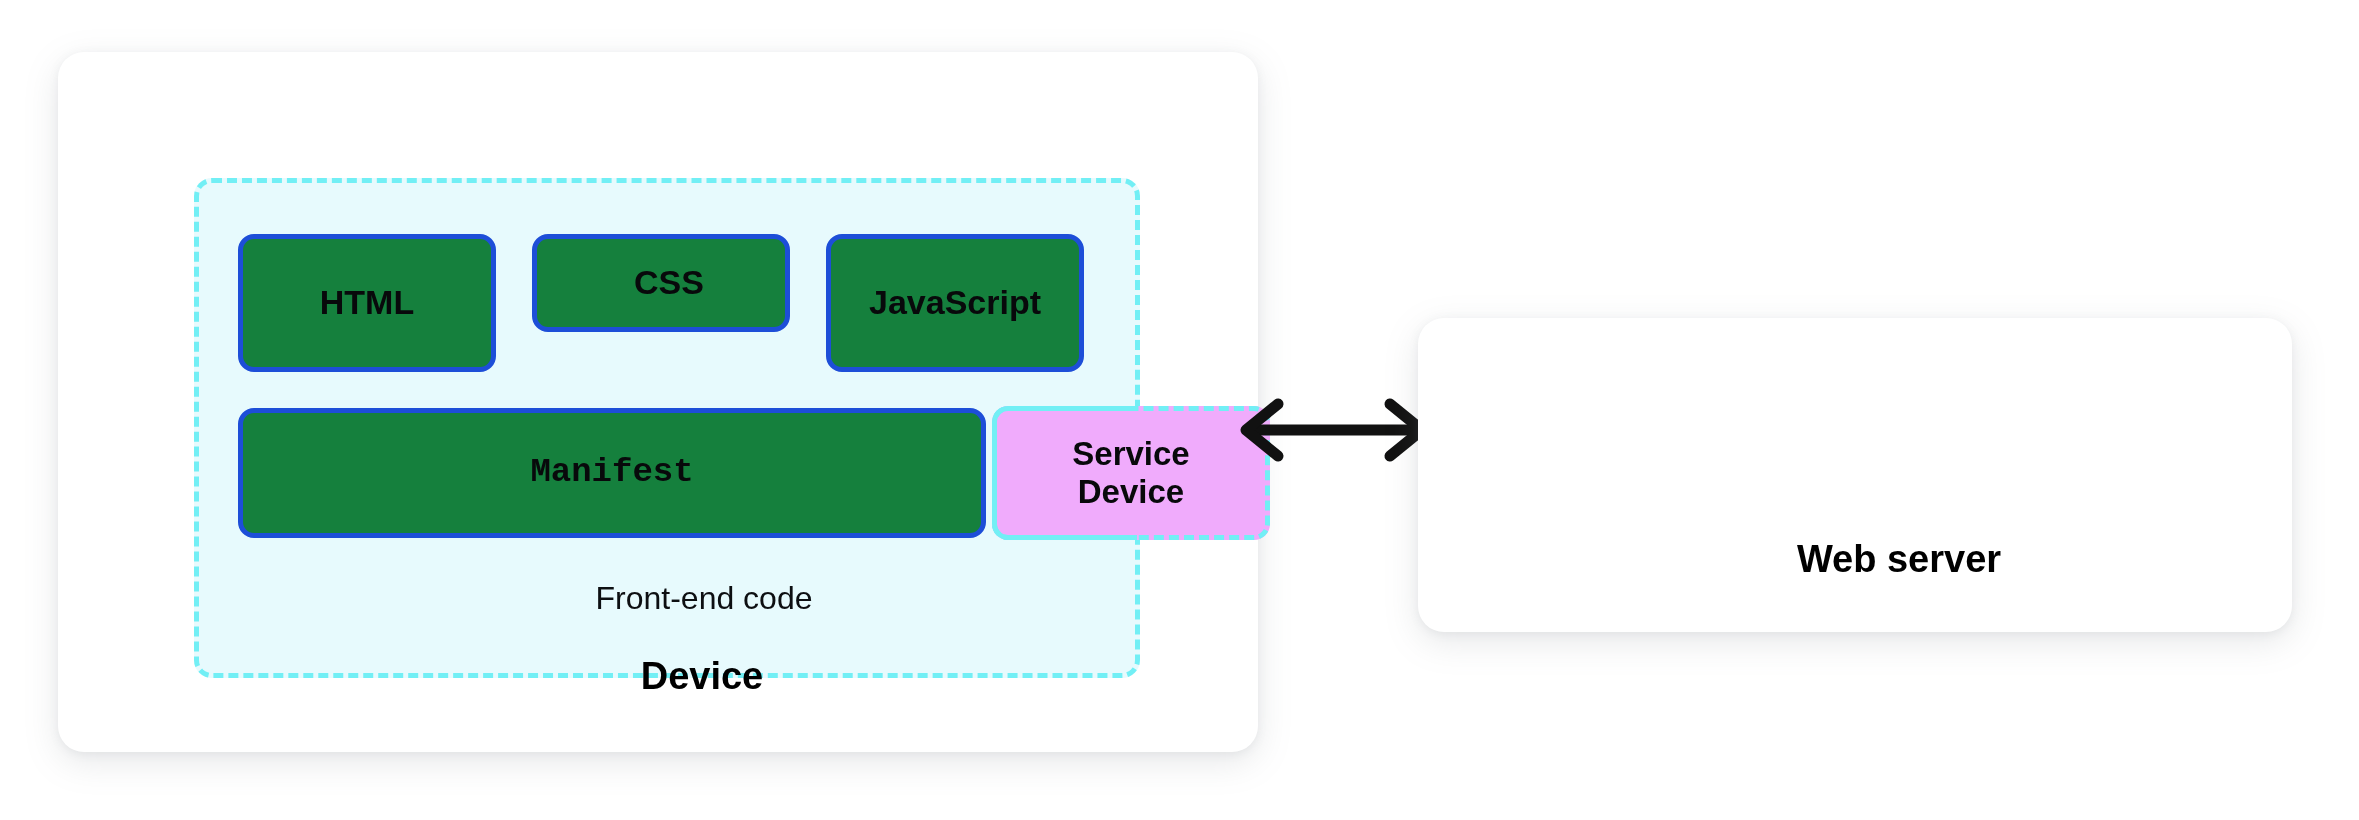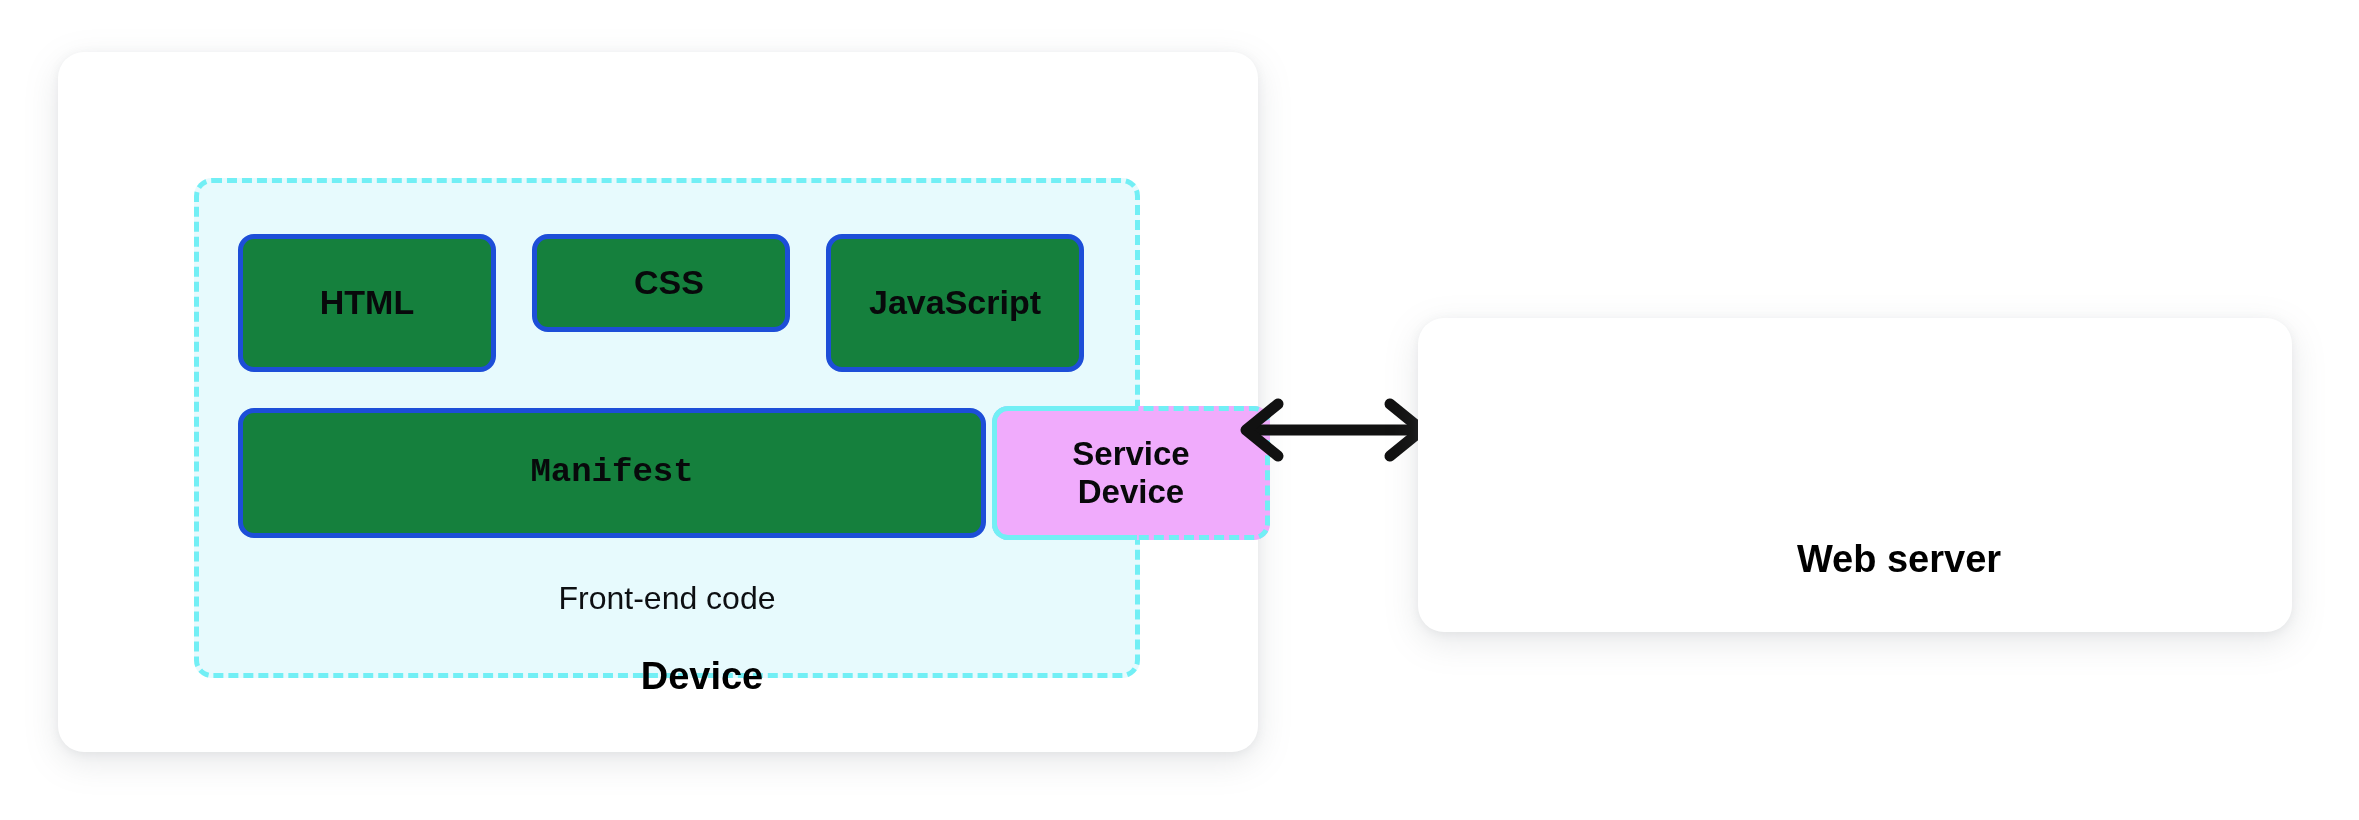--- a/index.html
+++ b/index.html
@@ -125,20 +125,21 @@
     position: absolute;
     text-align: center;
     color: #0d0f12;
     font-size: 32px;
     font-weight: normal;
   }
   #frontend-caption {
     left: 136px;
     top: 528px;
     width: 946px;
+    padding-left: 37px;
   }
 
   .card-caption {
     position: absolute;
     text-align: center;
     color: #000000;
     font-weight: bold;
     font-size: 38px;
     margin-left: 44px;
   }

